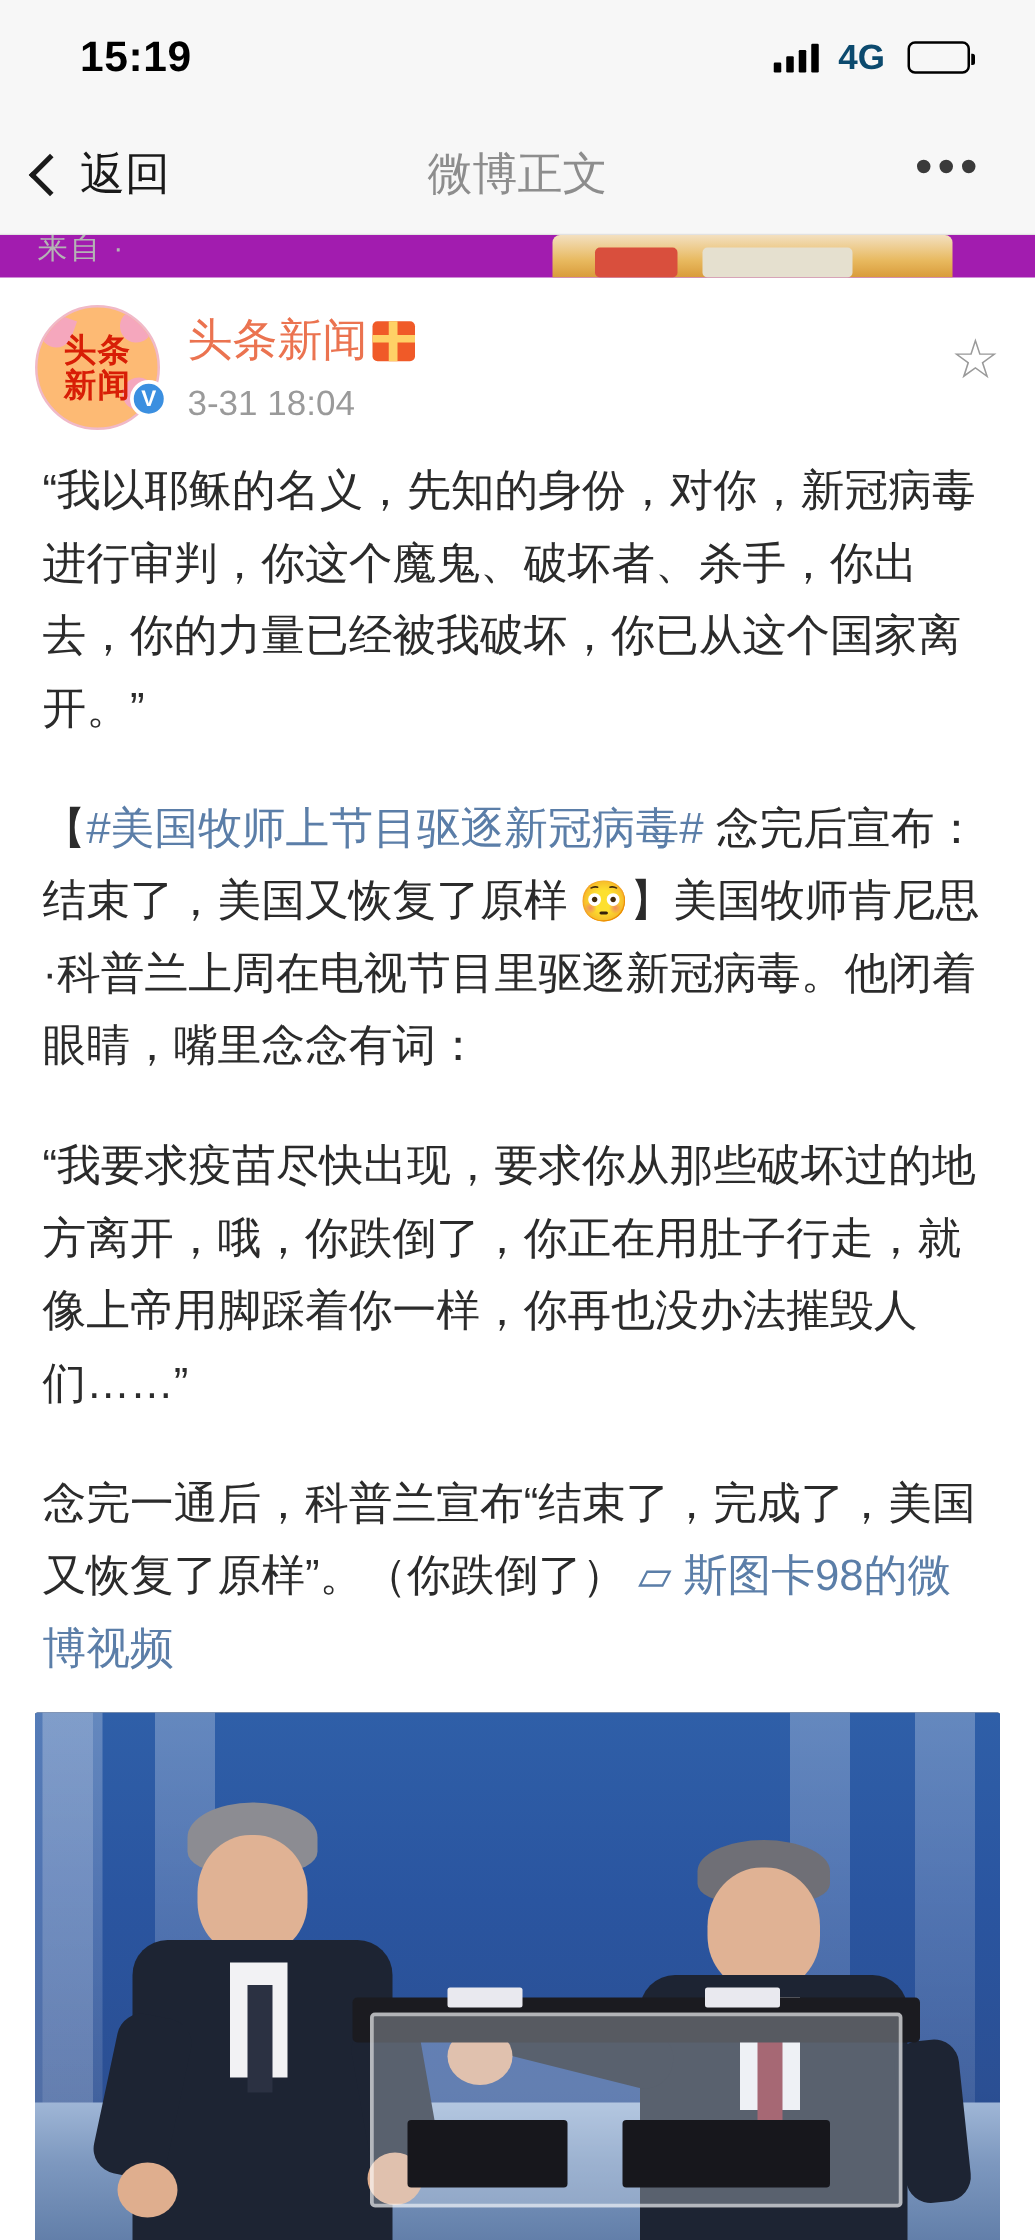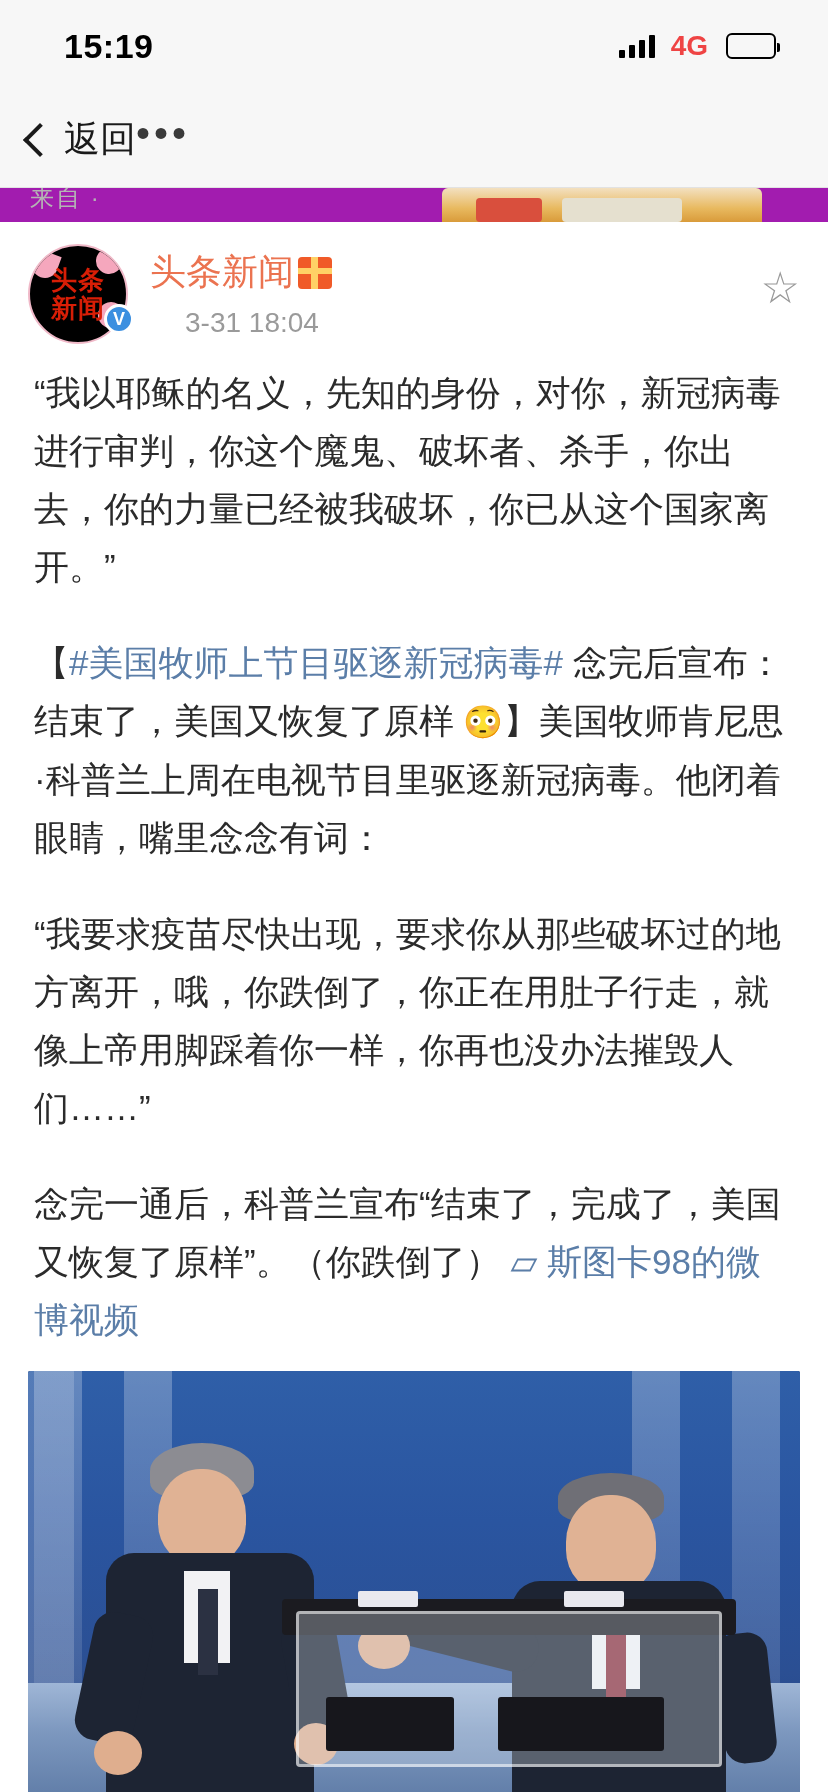--- a/index.html
+++ b/index.html
@@ -48,21 +48,21 @@
     background: #000;
     border-radius: 1px;
   }
   .signal-bars i:nth-child(1){ height: 8px; }
   .signal-bars i:nth-child(2){ height: 13px; }
   .signal-bars i:nth-child(3){ height: 18px; }
   .signal-bars i:nth-child(4){ height: 23px; }
   .net-label {
     font-size: 28px;
     font-weight: bold;
-    color: #ef4444;
+    color: #0c4a6e;
     margin-left: 4px;
   }
   .battery {
     width: 50px;
     height: 26px;
     border: 2px solid #000;
     border-radius: 6px;
     position: relative;
     margin-left: 6px;
     box-sizing: border-box;
@@ -83,20 +83,21 @@
     height: 100%;
     border-radius: 3px;
   }
 
   
   .nav-bar {
     height: 96px;
     background: #f7f7f7;
     display: flex;
     align-items: center;
+    justify-content: space-between;
     padding: 0 42px 0 28px;
     box-sizing: border-box;
     border-bottom: 1px solid #e2e2e2;
     position: relative;
   }
   .nav-back {
     display: flex;
     align-items: center;
     gap: 6px;
     color: #1a1a1a;
@@ -181,21 +182,21 @@
   .post-head {
     display: flex;
     align-items: flex-start;
     padding: 18px 0 6px 0;
     position: relative;
   }
   .avatar {
     width: 96px;
     height: 96px;
     border-radius: 50%;
-    background: #000000;
+    background: #fdba74;
     border: 2px solid #f0b9c8;
     position: relative;
     overflow: hidden;
     flex: 0 0 auto;
     margin-top: 4px;
   }
   .avatar .av-text {
     position: absolute;
     inset: 0;
     display: flex;
@@ -268,21 +269,20 @@
     content: "";
     position: absolute;
     top: 0; bottom: 0; left: 13px;
     width: 7px;
     background: #ffd166;
   }
   .post-time {
     font-size: 28px;
     color: #9a9a9a;
     margin-top: 10px;
-    margin-left: 35px;
   }
   .star-icon {
     flex: 0 0 auto;
     margin-top: 26px;
     color: #9a9a9a;
     font-size: 44px;
     line-height: 44px;
   }
 
   
@@ -414,20 +414,21 @@
     <span class="net-label">4G</span>
     <span class="battery"><span class="fill" style="width:62%"></span></span>
   </div>
 </div>
 
 <div class="nav-bar">
   <div class="nav-back">
     <span class="chev"></span>
     <span class="nav-back-label">返回</span>
   </div>
+  <div class="nav-title">微博正文</div>
   <div class="nav-more">•••</div>
 </div>
 
 <div class="scroll">
 
   <div class="peek">
     <div class="peek-text">来自 ·</div>
     <div class="peek-img"></div>
   </div>
 

